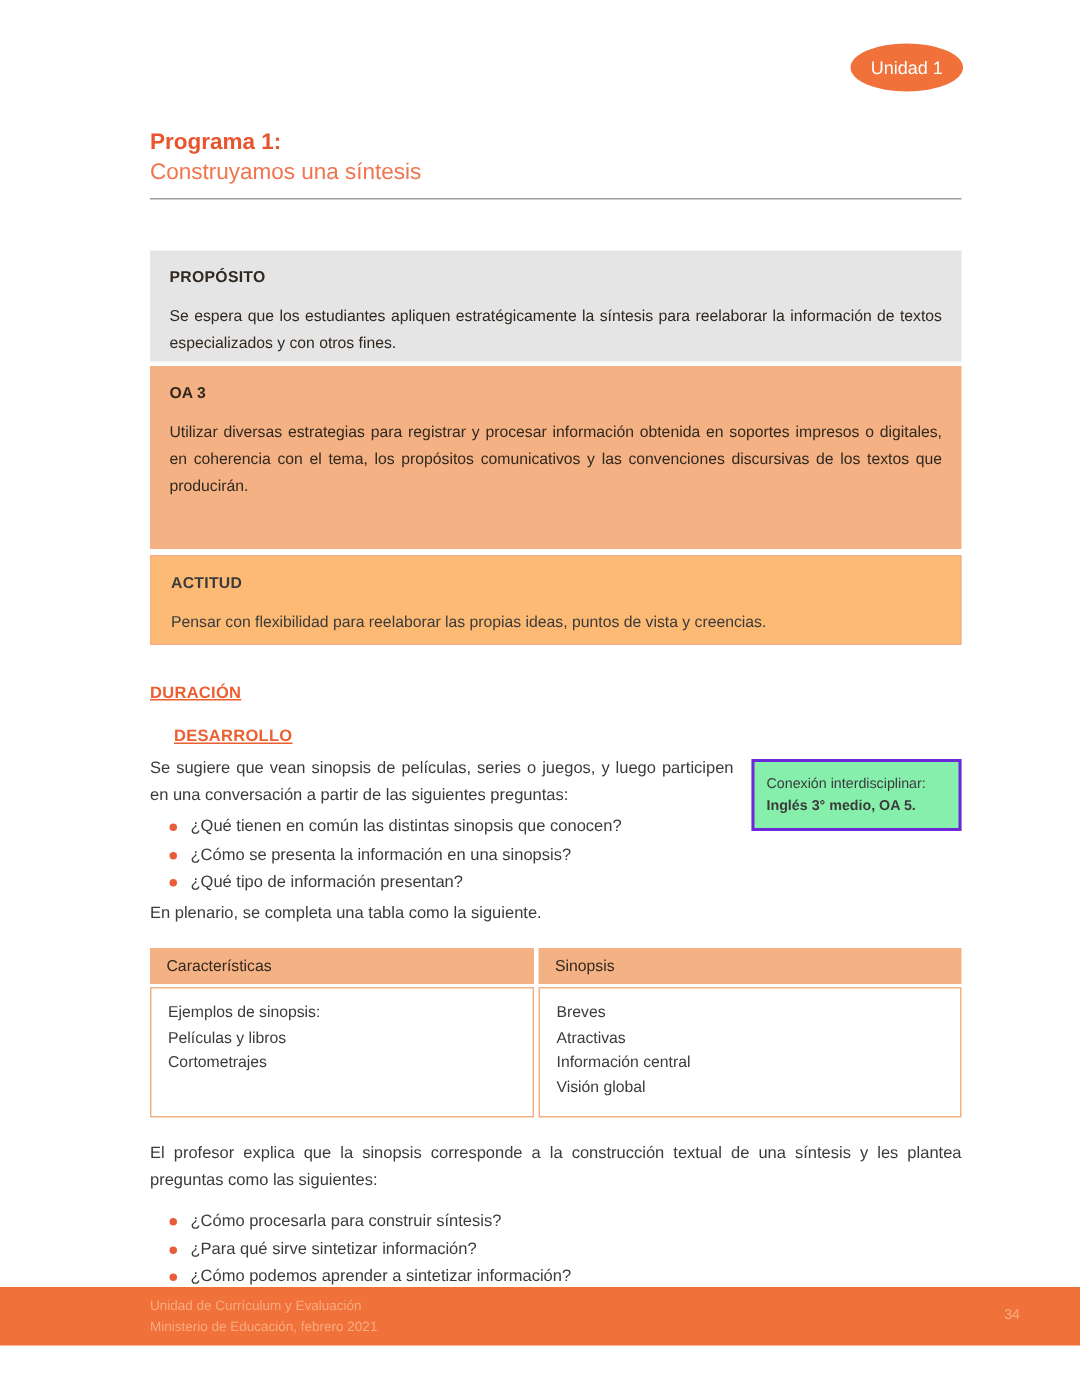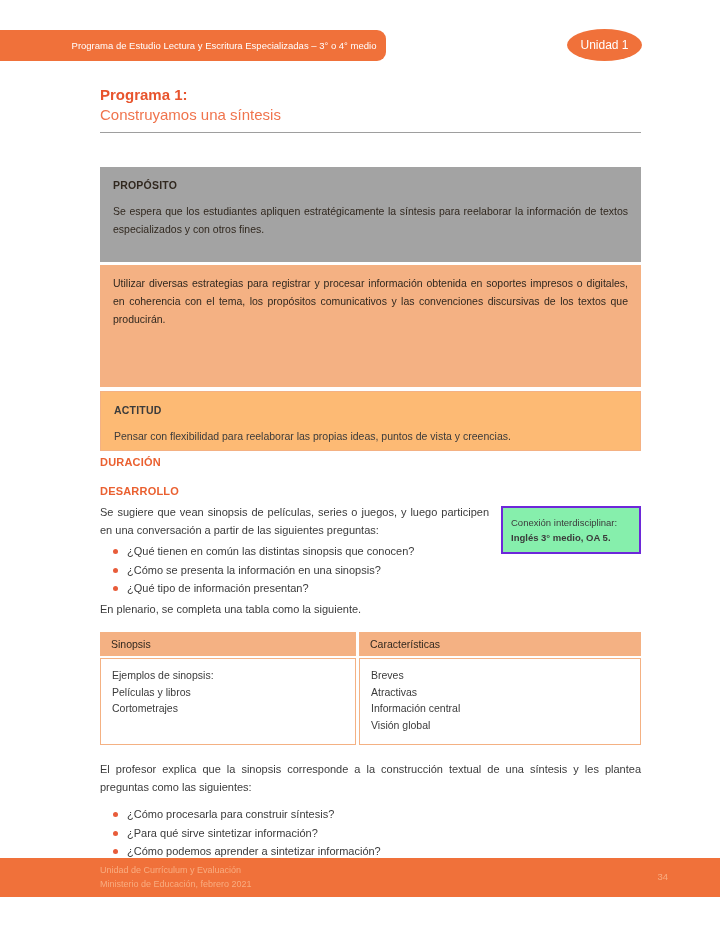--- a/index.html
+++ b/index.html
@@ -39,31 +39,31 @@
     padding-bottom:9px;
   }
   .title-main { font-size:15px; font-weight:bold; color:#E8542D; }
   .title-sub  { font-size:15px; color:#F0744D; margin-top:3px; }
 
   
   .info-table { position:absolute; left:100px; top:167px; width:541px; }
   .info-row { padding:10px 13px 14px 13px; font-size:10.5px; line-height:1.7; }
   .info-row h3 { font-size:10.5px; font-weight:bold; margin-bottom:8px; letter-spacing:.2px; }
   .info-row p  { text-align:justify; }
-  .row-proposito { background:#a3a3a3; color:#31281f; height:95px; }
+  .row-proposito { background:#e5e5e5; color:#31281f; height:74px; }
   .row-objetivo  { background:#F4B183; color:#31281f; margin-top:3px; height:122px; padding-bottom:10px; }
   .row-objetivo .oa-code { font-weight:bold; margin-bottom:8px; }
   .row-actitud   { background:#fdba74; border:1px solid #F4B183; margin-top:4px; height:60px; color:#3b3b3b; }
 
   
   .content { position:absolute; left:100px; top:456px; width:541px; font-size:11px; }
-  .sec-heading { color:#EA6030; font-weight:bold; font-size:11px; letter-spacing:.2px; }
+  .sec-heading { color:#EA6030; font-weight:bold; font-size:11px; letter-spacing:.2px;text-decoration:underline; }
   .duracion-value { margin-top:6px; color:#3b3b3b; }
   .desarrollo { margin-top:17px; }
-  .desarrollo .sec-heading { margin-bottom:6px; }
+  .desarrollo .sec-heading { margin-bottom:6px;margin-left:16px; }
   .intro-wrap { overflow:visible; }
   .connection-box {
     float:right;
     width:140px;
     border:2px solid #6d28d9;
     padding:7px 8px;
     margin:3px 0 10px 12px;
     font-size:9.5px; line-height:1.6;
     color:#3b3b3b;
     background:#86efac;
@@ -101,48 +101,46 @@
   
   .closing { margin-top:15px; }
   .closing .para { margin-bottom:9px; }
 
   
   .footer-bar {
     position:absolute; left:0; top:858px;
     width:720px; height:39px;
     background:#F0713A;
     display:flex; align-items:center; justify-content:space-between;
-    padding:0 52px 0 100px;
+    padding:0 40px 0 100px;
     color:#F8AC80; font-size:9px; line-height:1.5;
   }
   .footer-page { font-size:9.5px; }
 </style>
 </head>
 <body>
 
 <div class="page">
 
-  <div class="header-bar">
-    <span>Programa de Estudio Lectura y Escritura Especializadas – 3° o 4° medio</span>
-  </div>
   <div class="unit-badge">
     <span>Unidad 1</span>
   </div>
 
   <div class="title-block">
     <div class="title-main">Programa 1:</div>
     <div class="title-sub">Construyamos una síntesis</div>
   </div>
 
   <div class="info-table">
     <div class="info-row row-proposito">
       <h3>PROPÓSITO</h3>
       <p>Se espera que los estudiantes apliquen estratégicamente la síntesis para reelaborar la información de textos especializados y con otros fines.</p>
     </div>
     <div class="info-row row-objetivo">
+      <div class="oa-code">OA 3</div>
       <p>Utilizar diversas estrategias para registrar y procesar información obtenida en soportes impresos o digitales, en coherencia con el tema, los propósitos comunicativos y las convenciones discursivas de los textos que producirán.</p>
     </div>
     <div class="info-row row-actitud">
       <h3>ACTITUD</h3>
       <p>Pensar con flexibilidad para reelaborar las propias ideas, puntos de vista y creencias.</p>
     </div>
   </div>
 
   <div class="content">
 
@@ -161,22 +159,22 @@
         <p class="para">Se sugiere que vean sinopsis de películas, series o juegos, y luego participen en una conversación a partir de las siguientes preguntas:</p>
         <ul class="dots">
           <li>¿Qué tienen en común las distintas sinopsis que conocen?</li>
           <li>¿Cómo se presenta la información en una sinopsis?</li>
           <li>¿Qué tipo de información presentan?</li>
         </ul>
         <div class="plain-line">En plenario, se completa una tabla como la siguiente.</div>
       </div>
 
       <div class="sinopsis-table">
+        <div class="th">Características</div>
         <div class="th">Sinopsis</div>
-        <div class="th">Características</div>
         <div class="td">
           <div>Ejemplos de sinopsis:</div>
           <div>Películas y libros</div>
           <div>Cortometrajes</div>
         </div>
         <div class="td">
           <div>Breves</div>
           <div>Atractivas</div>
           <div>Información central</div>
           <div>Visión global</div>

